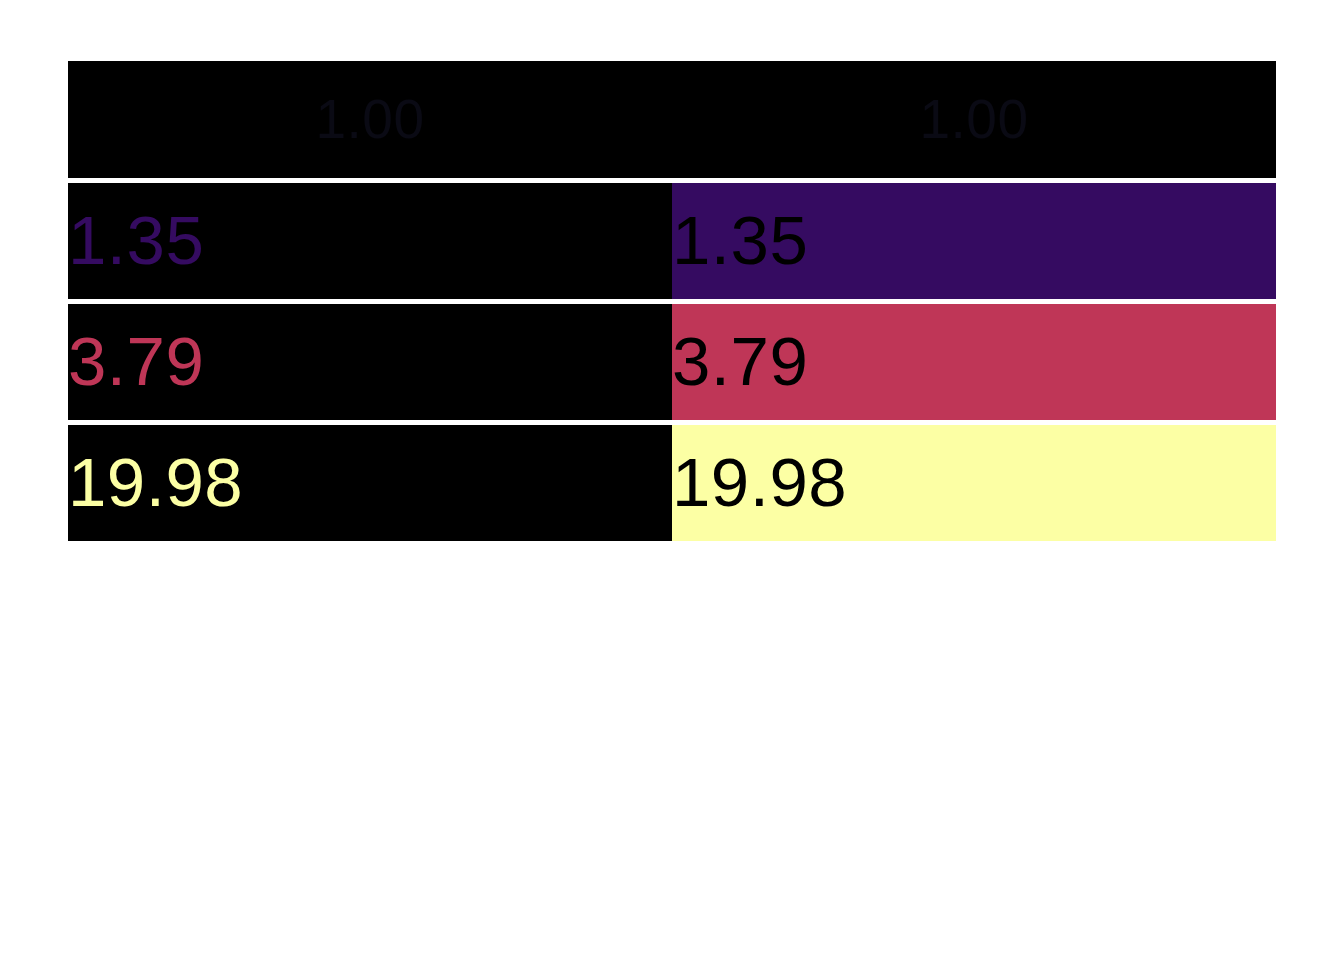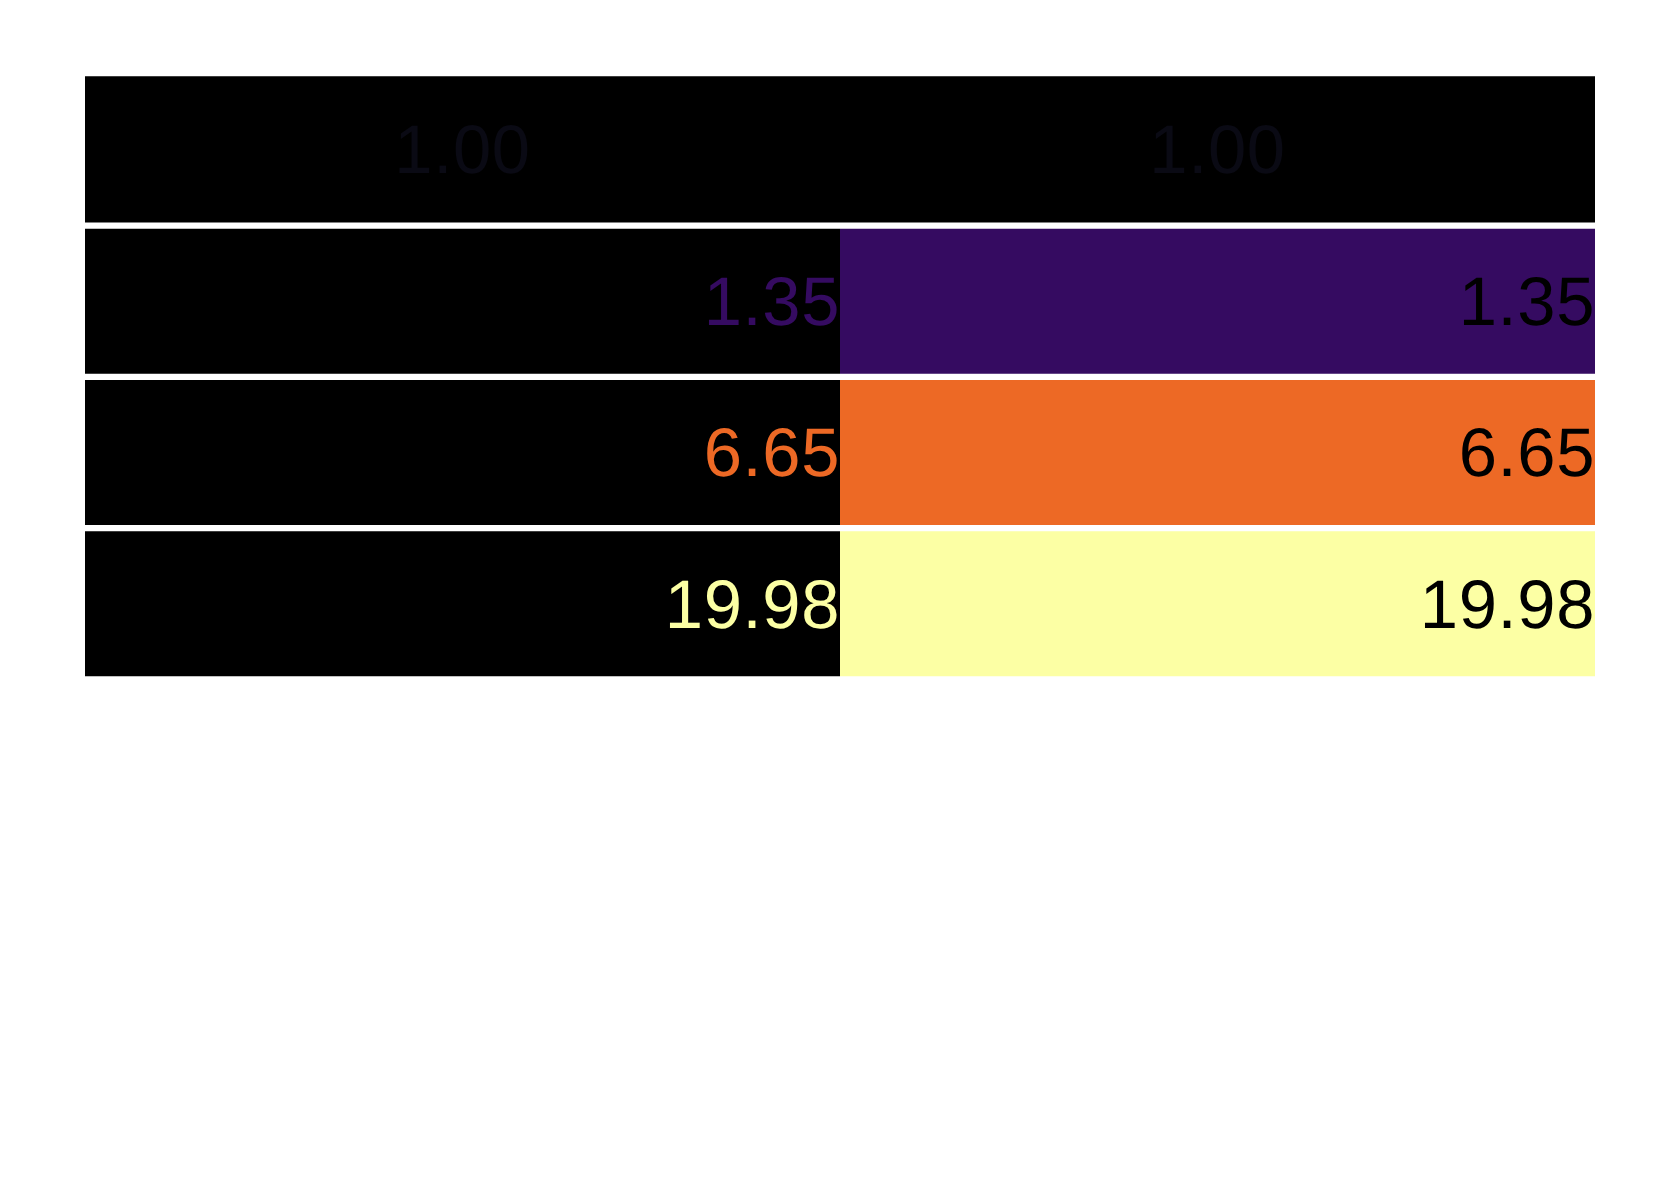--- a/index.html
+++ b/index.html
@@ -45,22 +45,22 @@
     vertical-align: middle;
     padding: 0;
     border: none;
     line-height: 117px;
     letter-spacing: 0.5px;
   }
 
   table.styled-table tbody tr td {
     height: 116px;
     font-weight: normal;
-    font-size: 55px;
-    text-align: right;
+    font-size: 69px;
+    text-align: left;
     vertical-align: middle;
     padding: 0;
     border: none;
     line-height: 116px;
     letter-spacing: 0.5px;
   }
 
   td.cell-text-grad {
     background: #000000;
   }
@@ -83,22 +83,22 @@
         <th style="background: rgb(0, 0, 0); color: rgb(10, 10, 20);">1.00</th>
         <th style="background: rgb(0, 0, 0); color: rgb(10, 10, 20);">1.00</th>
       </tr>
     </thead>
     <tbody>
       <tr>
         <td class="cell-text-grad" style="color: rgb(53, 11, 97); background: rgb(0, 0, 0);">1.35</td>
         <td class="cell-bg-grad" style="background-color: rgb(53, 11, 97); color: rgb(0, 0, 0);">1.35</td>
       </tr>
       <tr>
-        <td class="cell-text-grad" style="color: rgb(237, 105, 37); background: rgb(0, 0, 0);">6.65</td>
-        <td class="cell-bg-grad" style="background-color: rgb(237, 105, 37); color: rgb(0, 0, 0);">6.65</td>
+        <td class="cell-text-grad" style="color: rgb(191, 54, 87); background: rgb(0, 0, 0);">3.79</td>
+        <td class="cell-bg-grad" style="background-color: rgb(191, 54, 87); color: rgb(0, 0, 0);">3.79</td>
       </tr>
       <tr>
         <td class="cell-text-grad" style="color: rgb(252, 255, 164); background: rgb(0, 0, 0);">19.98</td>
         <td class="cell-bg-grad" style="background-color: rgb(252, 255, 164); color: rgb(0, 0, 0);">19.98</td>
       </tr>
     </tbody>
   </table>
 </div>
 
 </body></html>

